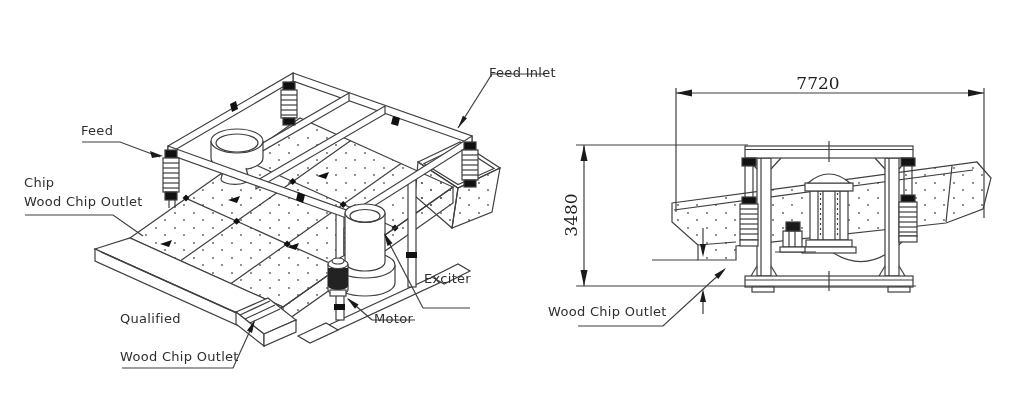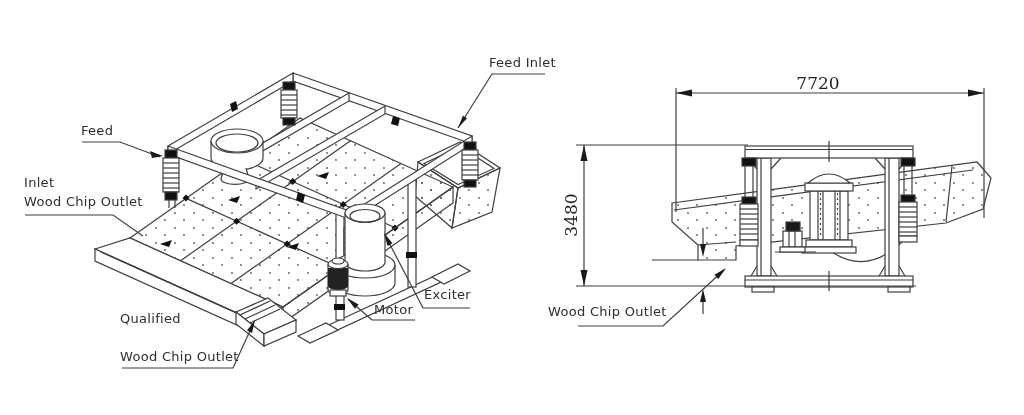--- a/index.html
+++ b/index.html
@@ -261,26 +261,26 @@
       <polygon points="703,289 700,302 706,302" fill="#1a1a1a" stroke="none"></polygon>
     </g>
 
     <g>
       <path d="M578,326 L663,326 L724,270"></path>
       <polygon points="726,268 718.3,278.9 714.5,274.8" fill="#1a1a1a" stroke="none"></polygon>
     </g>
   </g>
 </svg>
 
-<div class="lbl" style="left:489px;top:56px">Feed Inlet</div>
+<div class="lbl" style="left:489px;top:66px">Feed Inlet</div>
 <div class="lbl" style="left:81px;top:124px">Feed</div>
-<div class="lbl" style="left:24px;top:176px">Inlet</div>
+<div class="lbl" style="left:24px;top:176px">Chip</div>
 <div class="lbl" style="left:24px;top:195px">Wood Chip Outlet</div>
 <div class="lbl" style="left:120px;top:312px">Qualified</div>
 <div class="lbl" style="left:120px;top:350px">Wood Chip Outlet</div>
-<div class="lbl" style="left:374px;top:303px">Motor</div>
-<div class="lbl" style="left:424px;top:288px">Exciter</div>
+<div class="lbl" style="left:374px;top:312px">Motor</div>
+<div class="lbl" style="left:424px;top:272px">Exciter</div>
 <div class="lbl" style="left:548px;top:305px">Wood Chip Outlet</div>
 
 <div class="dim dim-h" style="left:818px;top:84px">7720</div>
 <div class="dim dim-v" style="left:571px;top:215px">3480</div>
 
 </div>
 
 </body></html>

